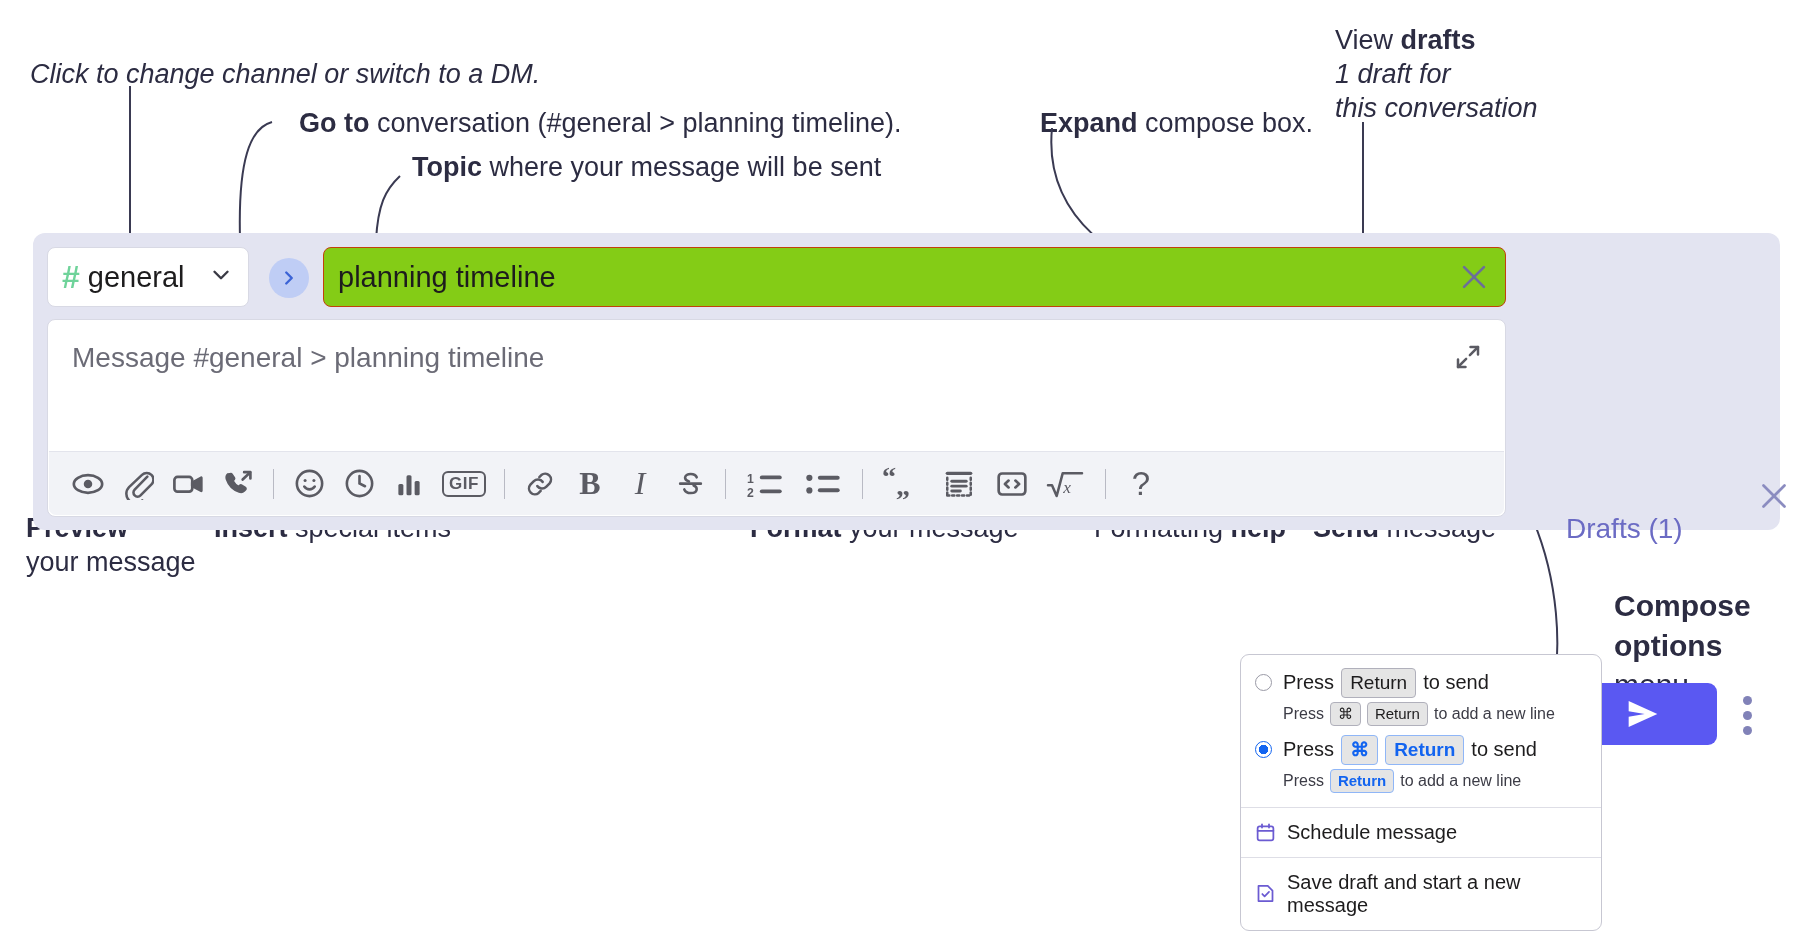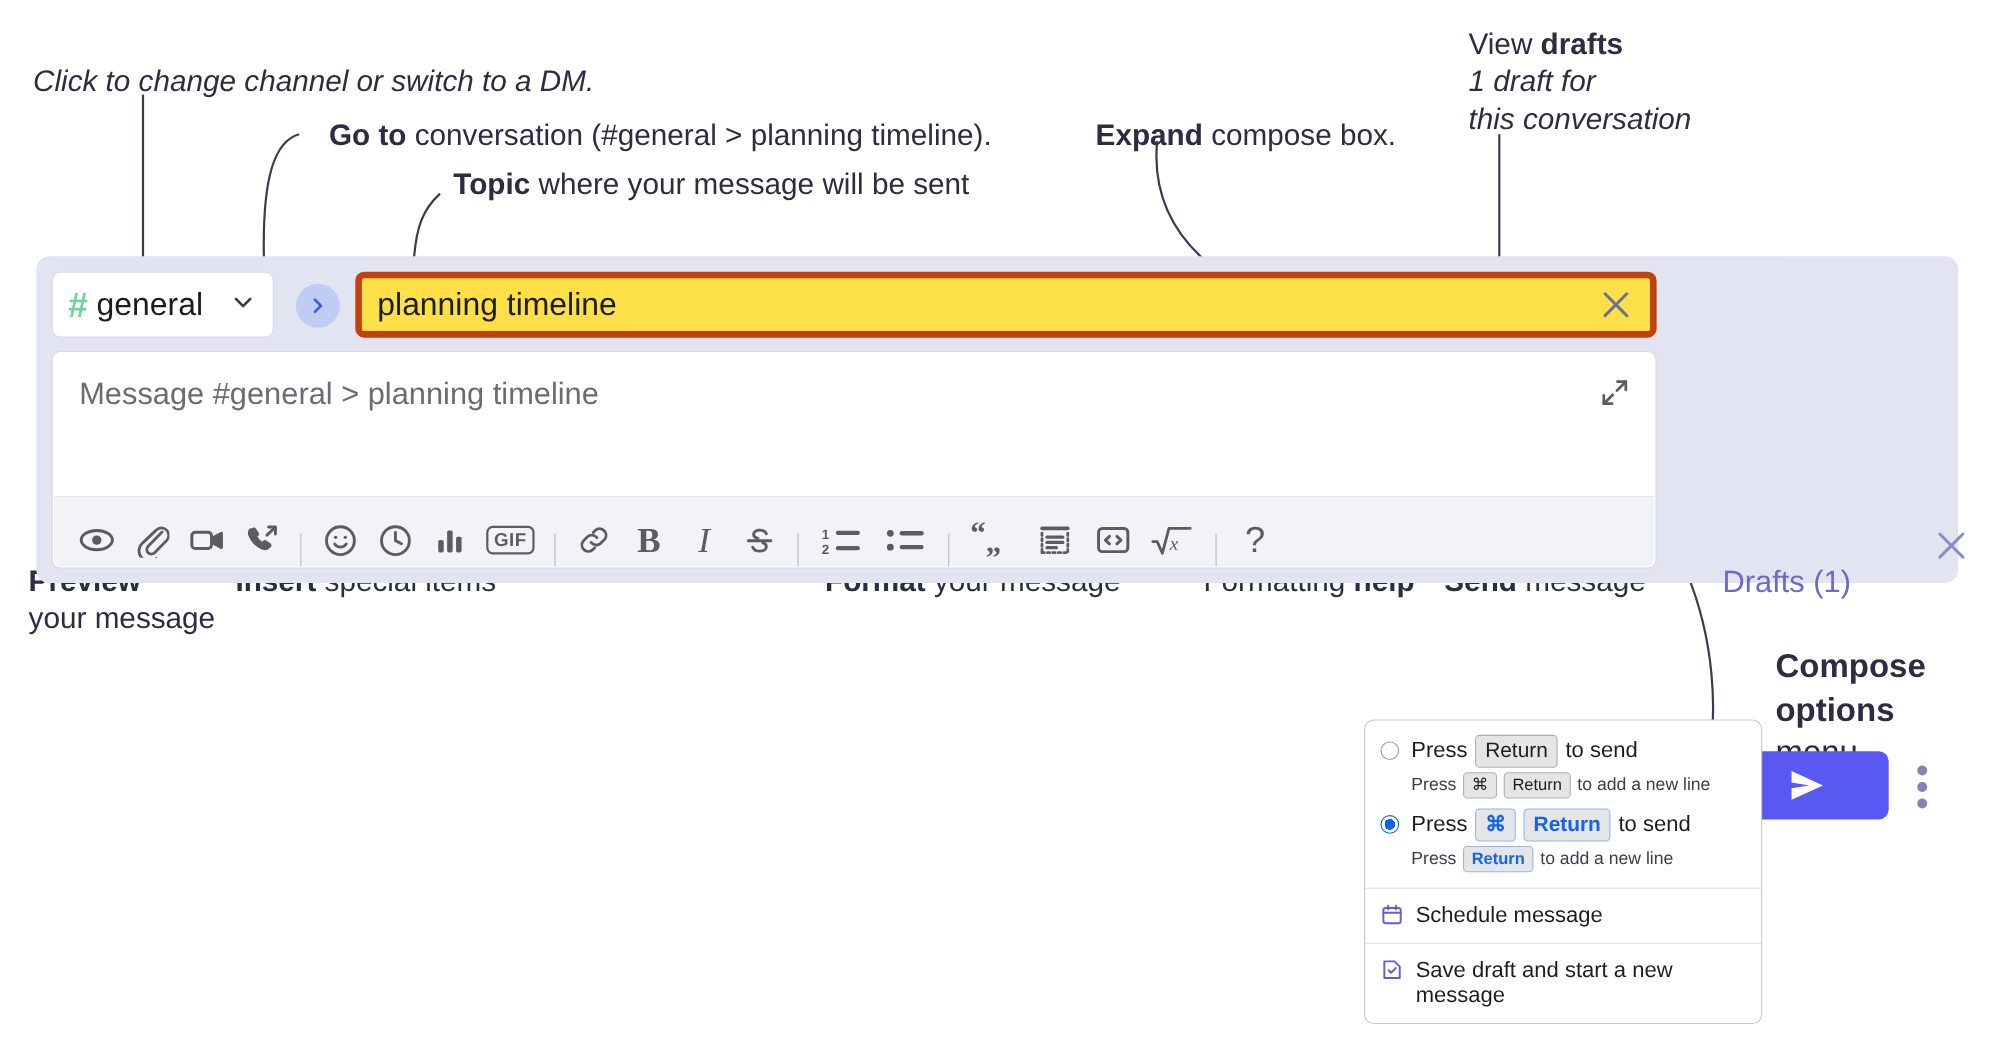--- a/index.html
+++ b/index.html
@@ -46,41 +46,41 @@
   #channel-select .cname{font-size:29px;color:#1d1c1d;}
   #channel-select .chev{margin-left:auto;}
 
   #goto-btn{
     position:absolute;left:222px;top:11px;width:40px;height:40px;border-radius:50%;
     background:#bfcdf5;display:flex;align-items:center;justify-content:center;
   }
 
   #topic-field{
     position:absolute;left:276px;top:0;width:1183px;height:60px;
-    background:#fde047;border:6px solid #c2410c;border-radius:8px;
+    background:#84cc16;border:1px solid #c2410c;border-radius:8px;
     display:flex;align-items:center;box-sizing:border-box;padding:0 14px;
   }
   #topic-field .tval{font-size:29px;color:#1d1c1d;}
   #topic-clear{margin-left:auto;display:flex;align-items:center;}
 
   
   #message-box{
     position:absolute;left:0;top:72px;width:1459px;height:198px;
     background:#ffffff;border:1px solid #d8d9e4;border-radius:8px;box-sizing:border-box;
     overflow:hidden;
   }
   #message-placeholder{
     position:absolute;left:24px;top:22px;font-size:28px;color:#6b6b76;
   }
   #expand-btn{position:absolute;right:22px;top:22px;}
 
   #toolbar{
     position:absolute;left:1px;bottom:1px;width:1455px;height:64px;
     background:#f2f3f7;border-top:1px solid #e3e4ec;
-    display:flex;align-items:flex-end;box-sizing:border-box;padding:0 14px;
+    display:flex;align-items:center;box-sizing:border-box;padding:0 14px;
     border-radius:0 0 7px 7px;
   }
   .tb-item{
     width:50px;height:48px;display:flex;align-items:center;justify-content:center;
     color:#5b5b63;
   }
   .tb-sep{width:1px;height:30px;background:#b9bac4;margin:0 10px;}
   .gif-box{
     border:2.5px solid #5b5b63;border-radius:6px;padding:1px 5px;
     font-size:17px;font-weight:700;letter-spacing:.5px;color:#5b5b63;
@@ -121,40 +121,40 @@
   .sub-row{display:flex;align-items:center;padding:1px 14px 6px 42px;}
   .s-text{font-size:16px;color:#3c3c46;display:flex;align-items:center;gap:6px;}
   .key{
     border:1px solid #b0b0bb;border-radius:4px;padding:1px 7px;
     font-size:15px;color:#1d1c1d;background:#e5e5e5;line-height:1.35;
   }
   .key.lg{font-size:19px;padding:1px 8px;}
   .key.blue{border-color:#8fb6f7;color:#1264f0;font-weight:700;}
   .key.blue-sm{border-color:#8fb6f7;color:#1264f0;font-weight:700;font-size:15px;}
   .mdiv{height:1px;background:#dedee6;margin:8px 0;}
-  .m-item{display:flex;align-items:flex-start;gap:11px;padding:5px 14px;font-size:20px;color:#1d1c1d;}
+  .m-item{display:flex;align-items:center;gap:11px;padding:5px 14px;font-size:20px;color:#1d1c1d;}
   .m-ico{width:21px;height:21px;flex:none;color:#6b5bd2;}
 </style>
 </head>
 <body>
 
 <div class="anno" style="left:30px;top:23px;">
   <br>
   <span class="it">Click to change channel or switch to a DM.</span>
 </div>
 
 <div class="anno" style="left:283px;top:106px;margin-left:16px;">
   <b>Go to</b><span> conversation (#general &gt; planning timeline).</span>
 </div>
 
 <div class="anno" style="left:412px;top:150px;">
   <b>Topic</b><span> where your message will be sent</span>
 </div>
 
-<div class="anno" style="left:996px;top:106px;">
+<div class="anno" style="left:1040px;top:106px;">
   <b>Expand</b><span> compose box.</span>
 </div>
 
 <div class="anno" style="left:1335px;top:23px;">
   <span><span>View </span><b>drafts</b></span><br>
   <span class="it">1 draft for</span><br>
   <span class="it">this conversation</span>
 </div>
 
 <div class="anno" style="left:26px;top:511px;">

